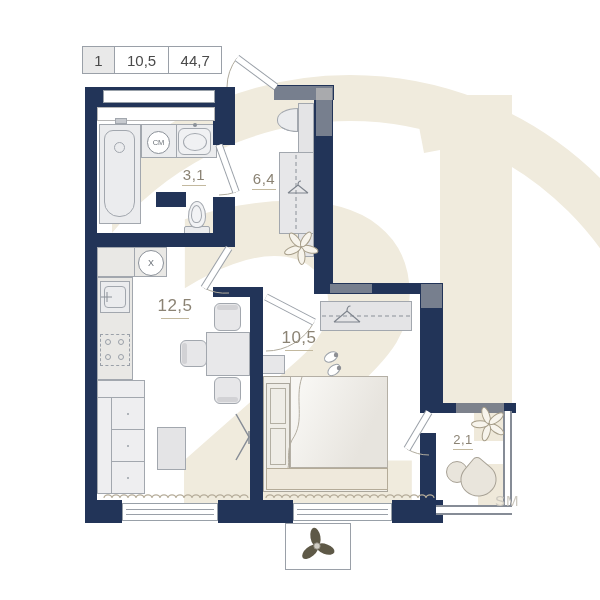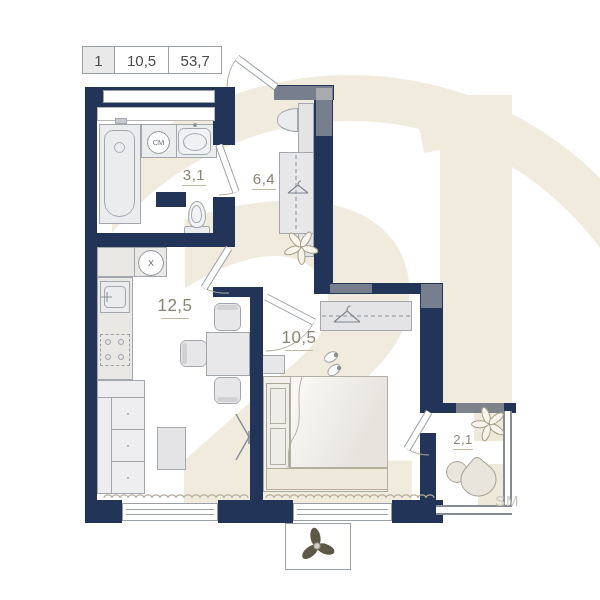--- a/index.html
+++ b/index.html
@@ -44,21 +44,21 @@
       <circle cx="350" cy="430" r="332" fill="none" stroke="#f0ebdd" stroke-width="46"></circle>
       <text x="150" y="520" font-size="430" font-weight="bold" fill="#f0ebdd" font-family="DejaVu Sans, sans-serif">2</text>
       <rect x="440" y="95" width="72" height="420" fill="#f0ebdd"></rect>
       <polygon points="413,95 440,95 440,150 424,153" fill="#f0ebdd"></polygon>
     </g>
   </svg>
 
   <div id="legend">
     <div class="cell c1">1</div>
     <div class="cell c2">10,5</div>
-    <div class="cell c3">53,7</div>
+    <div class="cell c3">44,7</div>
   </div>
 
   <div class="abs" style="left:436px;top:413px;width:68px;height:93px;background:#fff;z-index:1;"></div>
   <div class="abs" style="left:474px;top:413px;width:30px;height:28px;background:#efe9da;z-index:1;"></div>
   <div class="abs" style="left:478px;top:464px;width:26px;height:42px;background:#efe9da;z-index:1;"></div>
 
   <div class="wall" style="left:85px;top:87px;width:12px;height:436px;"></div>
   <div class="wall" style="left:85px;top:87px;width:150px;height:20px;"></div>
   <div class="wall" style="left:213px;top:87px;width:22px;height:58px;"></div>
   <div class="wall" style="left:213px;top:197px;width:22px;height:50px;"></div>

